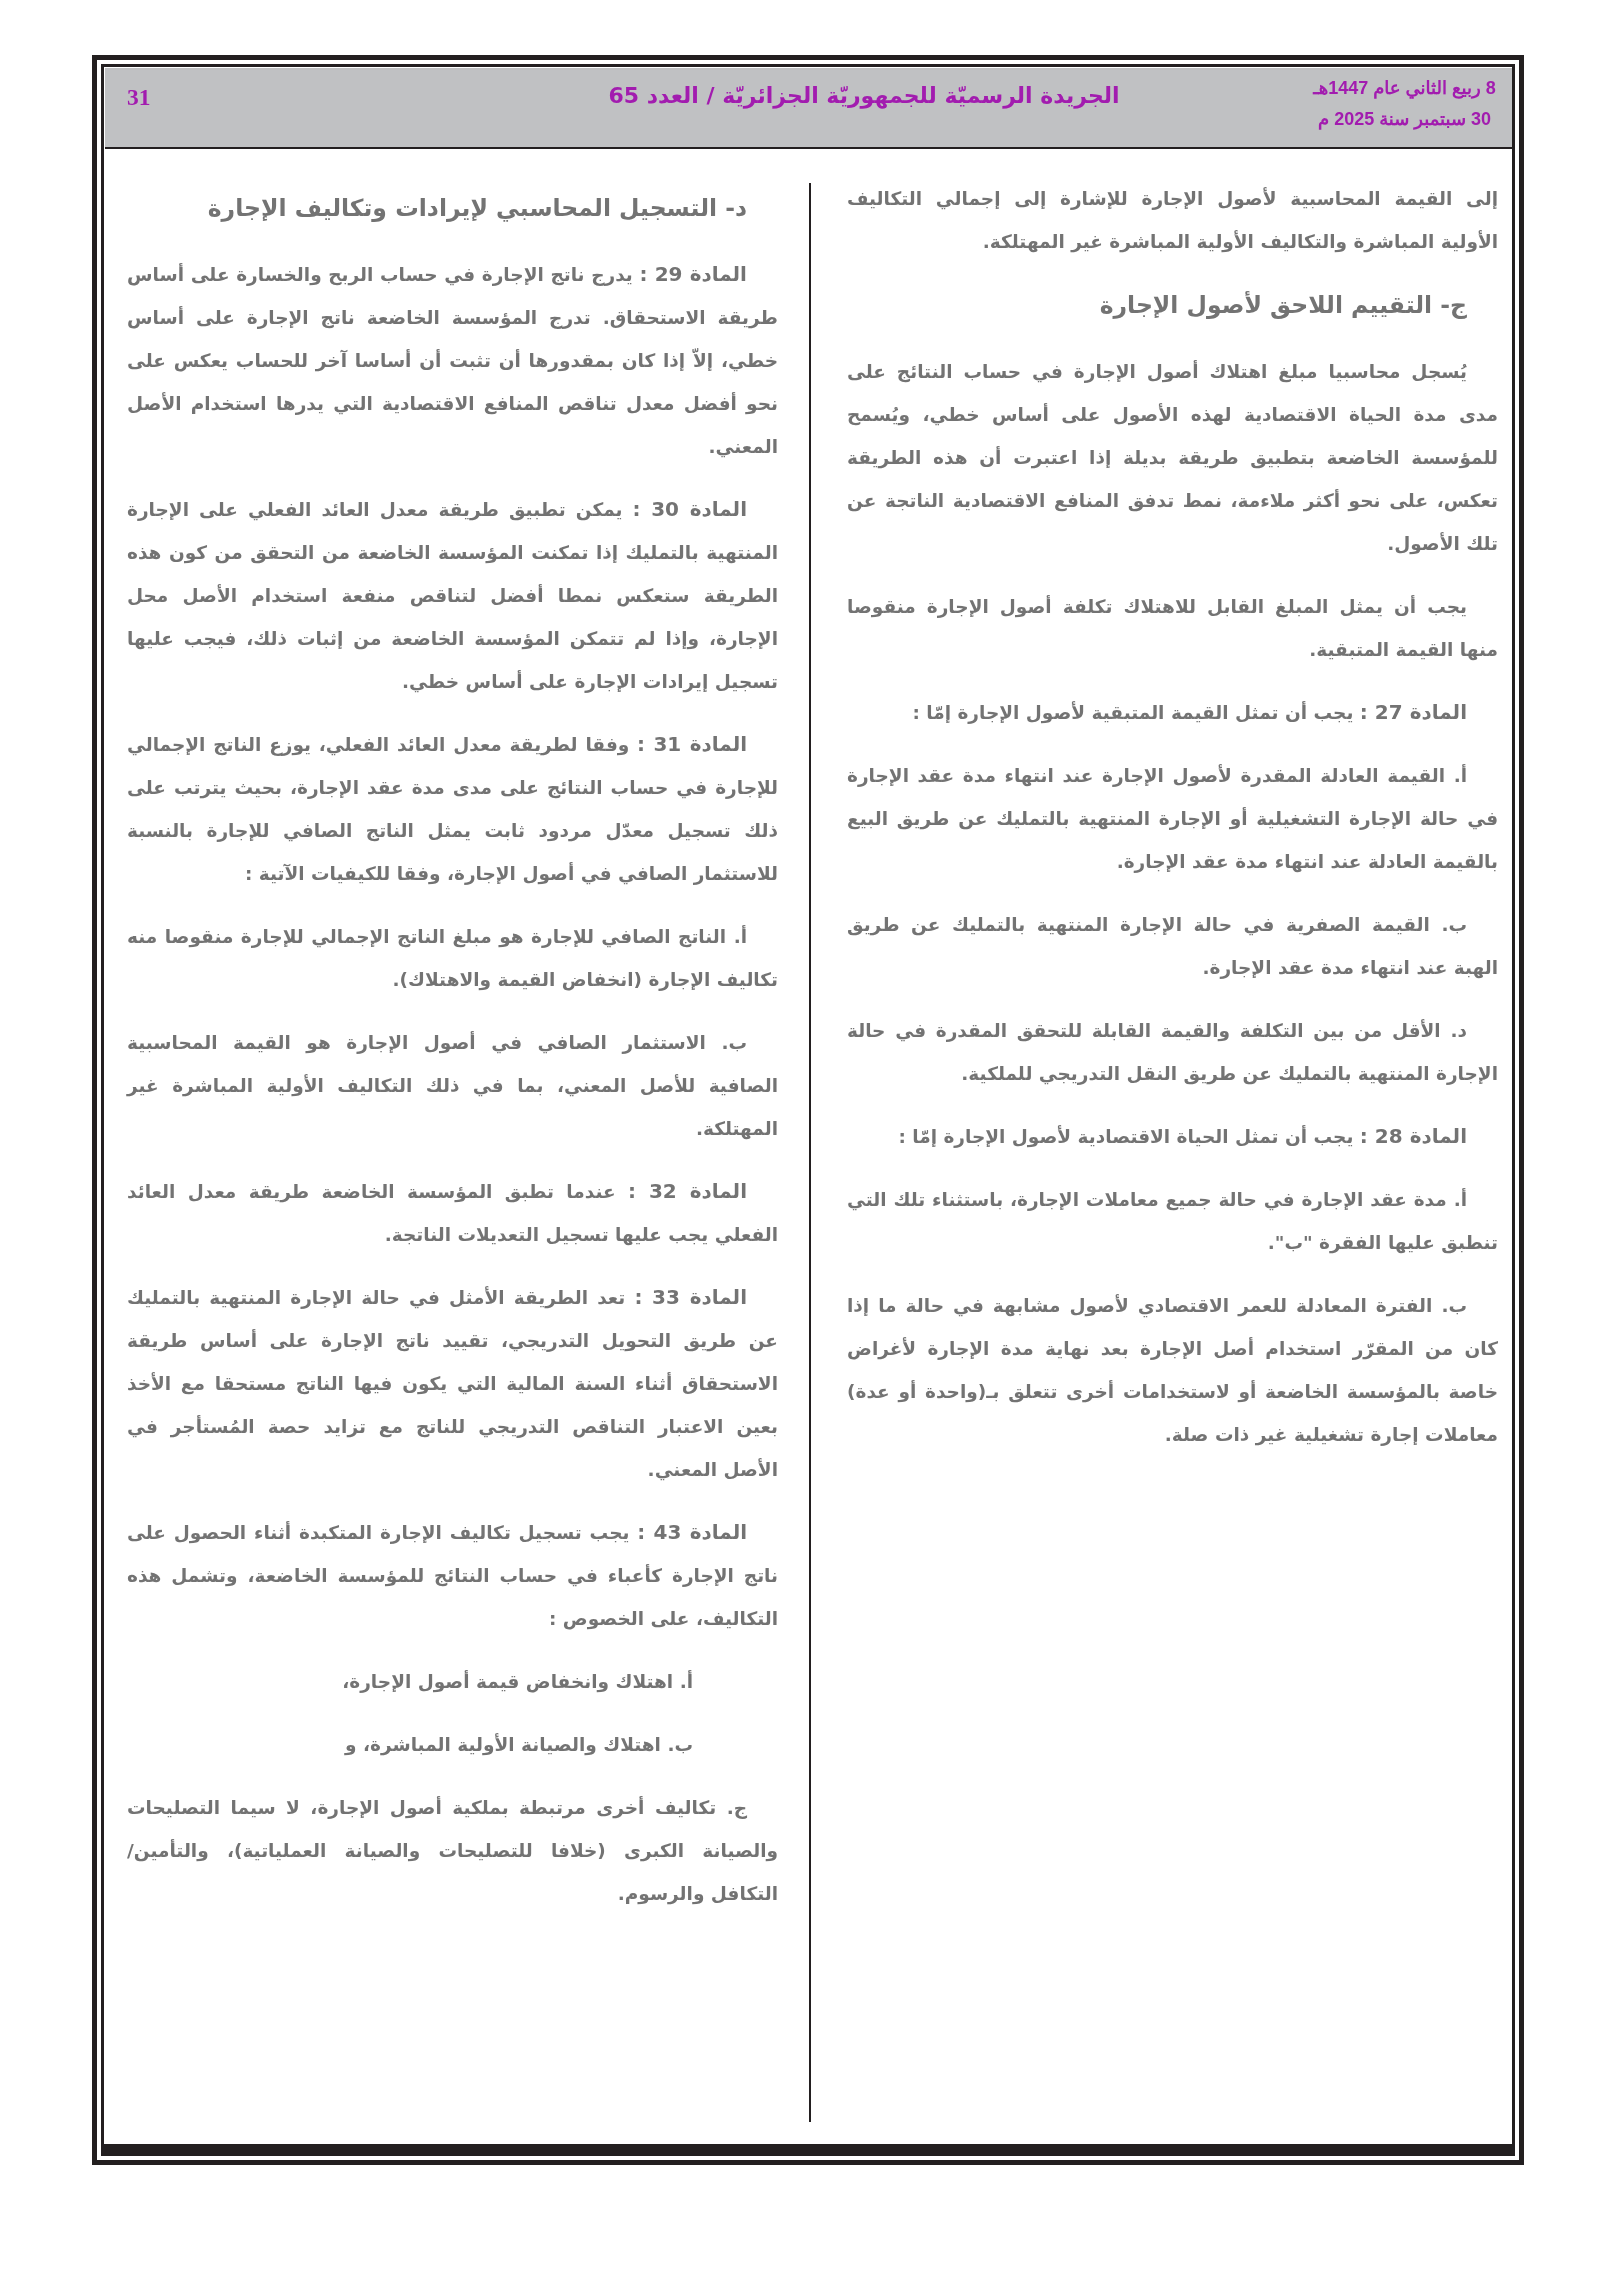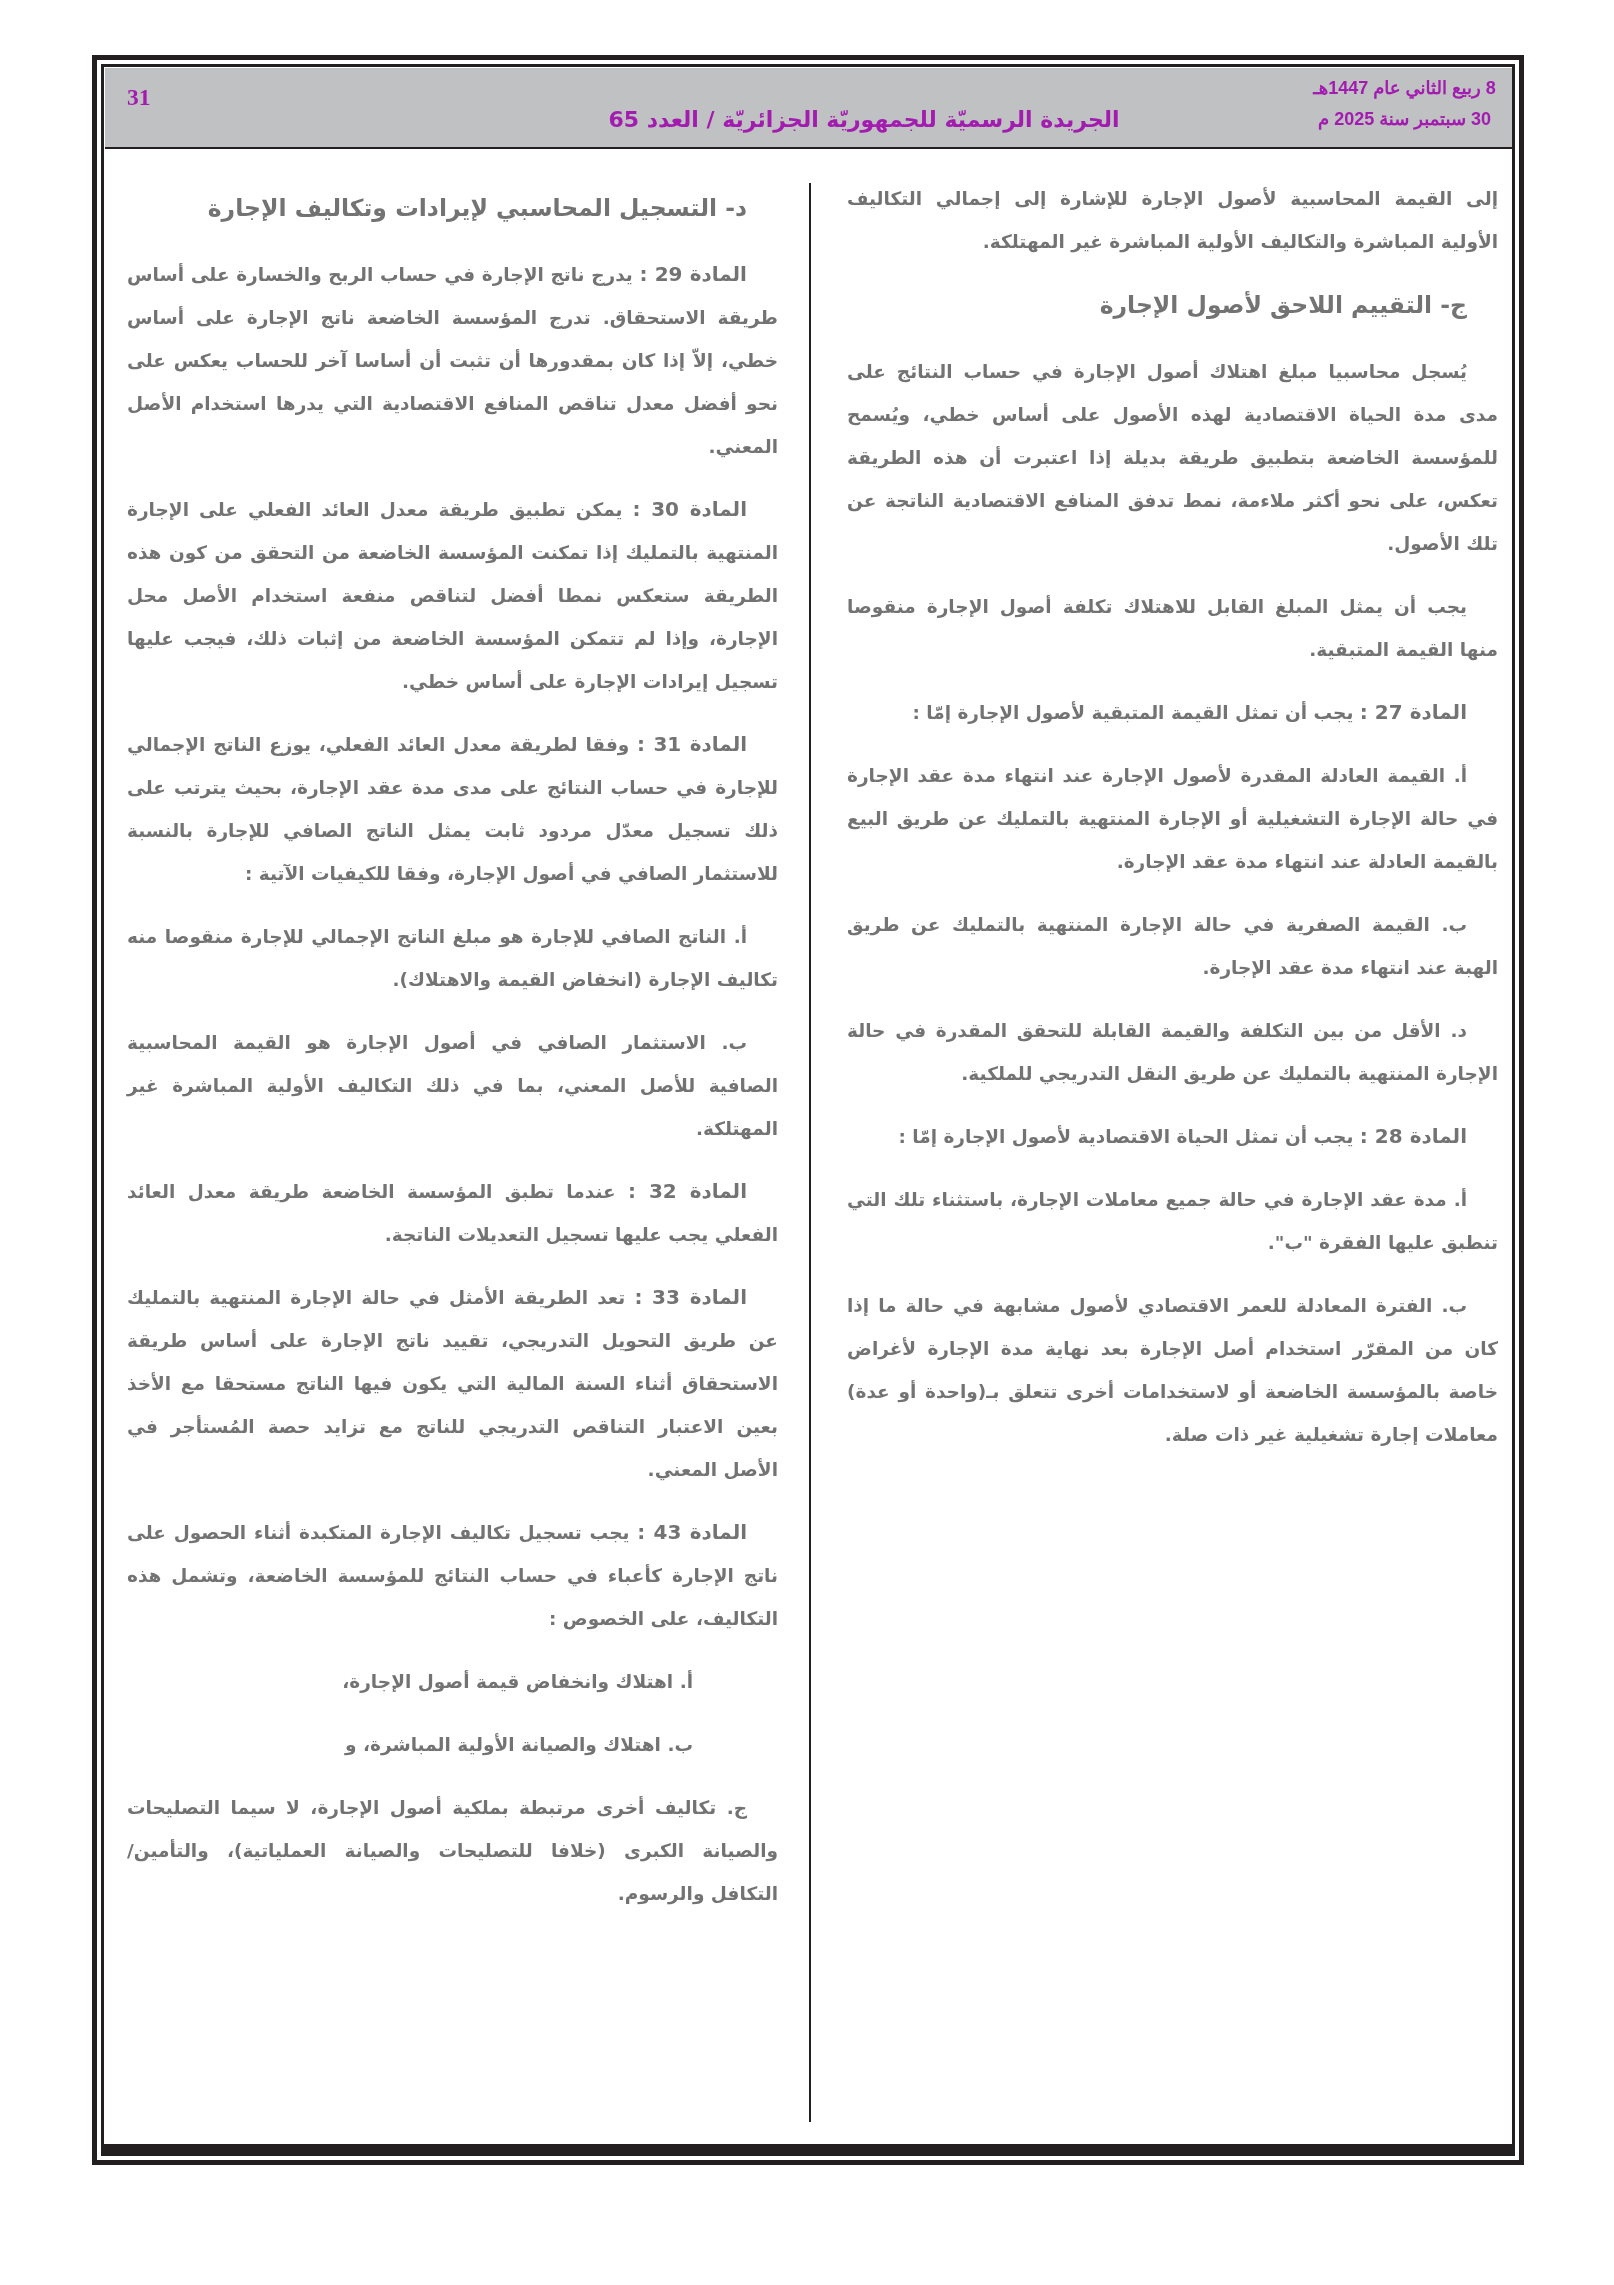--- a/index.html
+++ b/index.html
@@ -21,21 +21,20 @@
     background: #c0c1c3; border-bottom: 2.7px solid #231f20; box-sizing: border-box;
     font-family: "Liberation Serif", serif; font-weight: bold; color: #a21caf;
   }
   .header .page-num {
     position: absolute; left: 22px; top: 16.3px; font-size: 23.5px;
   }
   .header .title {
     position: absolute; left: 0; right: 0; top: 14.5px; text-align: center;
     font-family: "DejaVu Sans", sans-serif; font-size: 22px; direction: rtl;
     padding-left: 111px;
-    margin-top: 24px;
   }
   .header .date {
     position: absolute; right: 16.3px; top: 5.4px; direction: rtl; text-align: center;
     font-family: Liberation Sans, sans-serif; font-size: 18px; line-height: 31px;
   }
   .divider {
     position: absolute; left: 809px; top: 183px; width: 1.8px; height: 1939px; background: #231f20;
   }
   .col {
     position: absolute; top: 177px; width: 651px; direction: rtl; text-align: justify;

